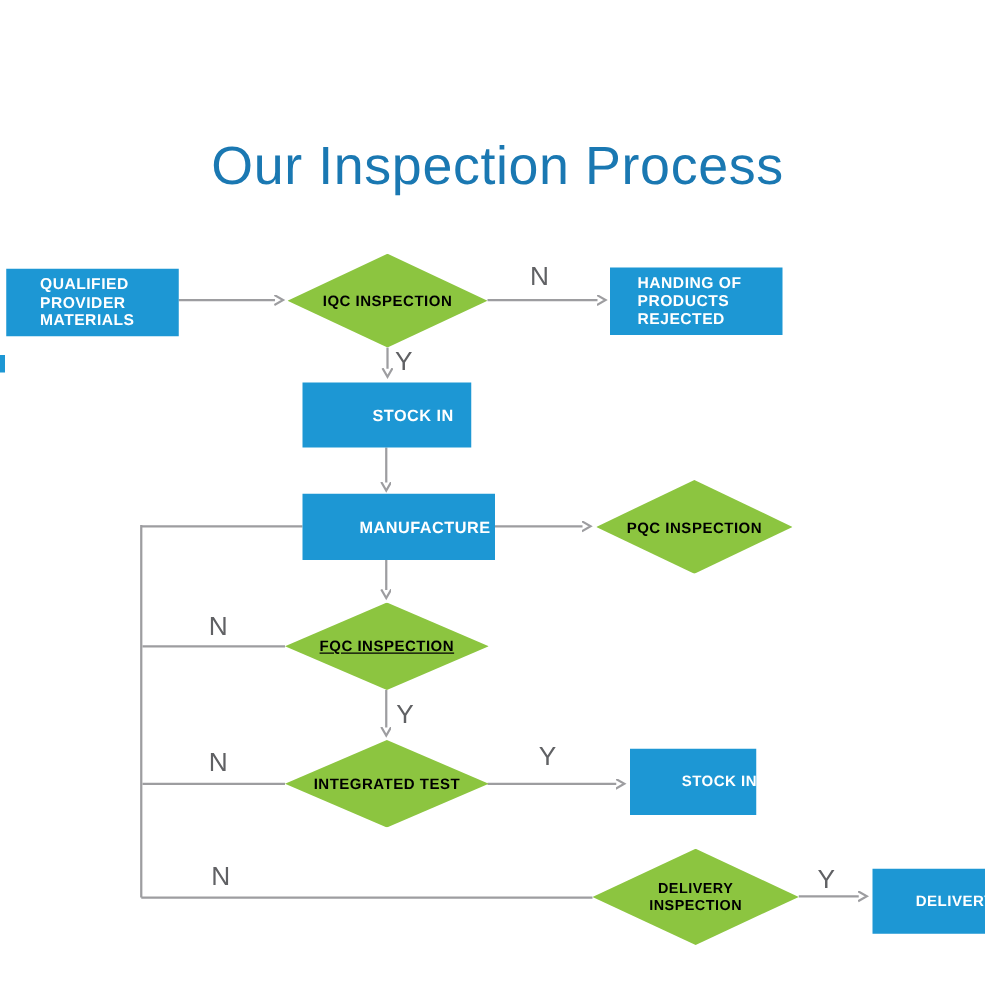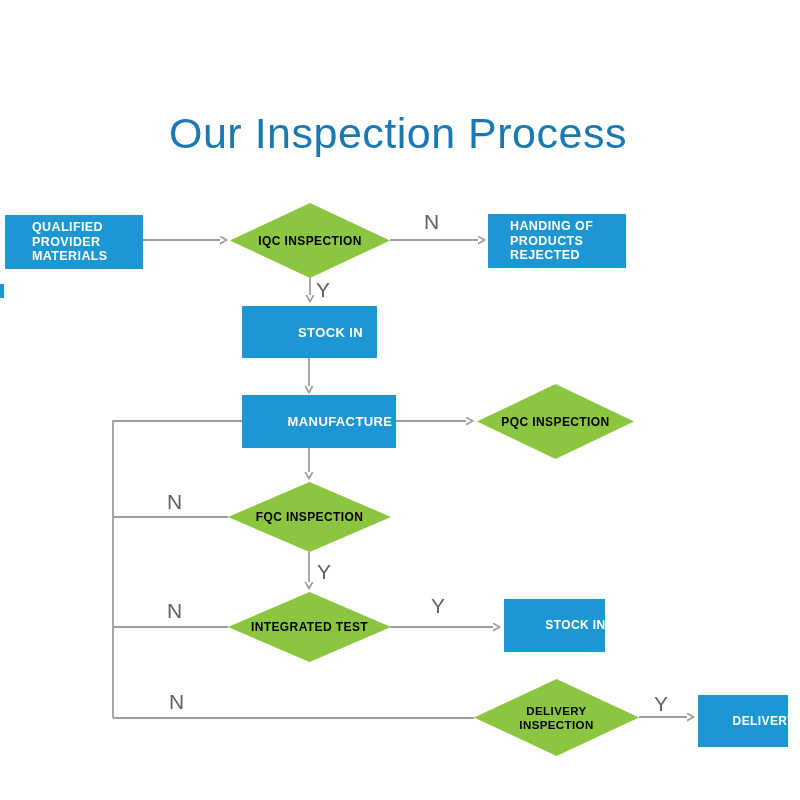--- a/index.html
+++ b/index.html
@@ -97,21 +97,21 @@
   </div>
 
   <div class="diamond" style="left:230px;top:203px;width:160px;height:75px;">
     <span>IQC INSPECTION</span>
   </div>
 
   <div class="diamond" style="left:477px;top:384px;width:157px;height:75px;">
     <span>PQC INSPECTION</span>
   </div>
 
-  <div class="diamond" style="left:228px;top:482px;width:163px;height:70px;">
+  <div class="diamond" style="left:228px;top:482px;width:163px;height:70px;text-decoration:underline;">
     <span>FQC INSPECTION</span>
   </div>
 
   <div class="diamond" style="left:228px;top:592px;width:163px;height:70px;">
     <span>INTEGRATED TEST</span>
   </div>
 
   <div class="diamond" style="left:474px;top:679px;width:165px;height:77px;font-size:11.5px;">
     <span>DELIVERY</span>
     <span>INSPECTION</span>

